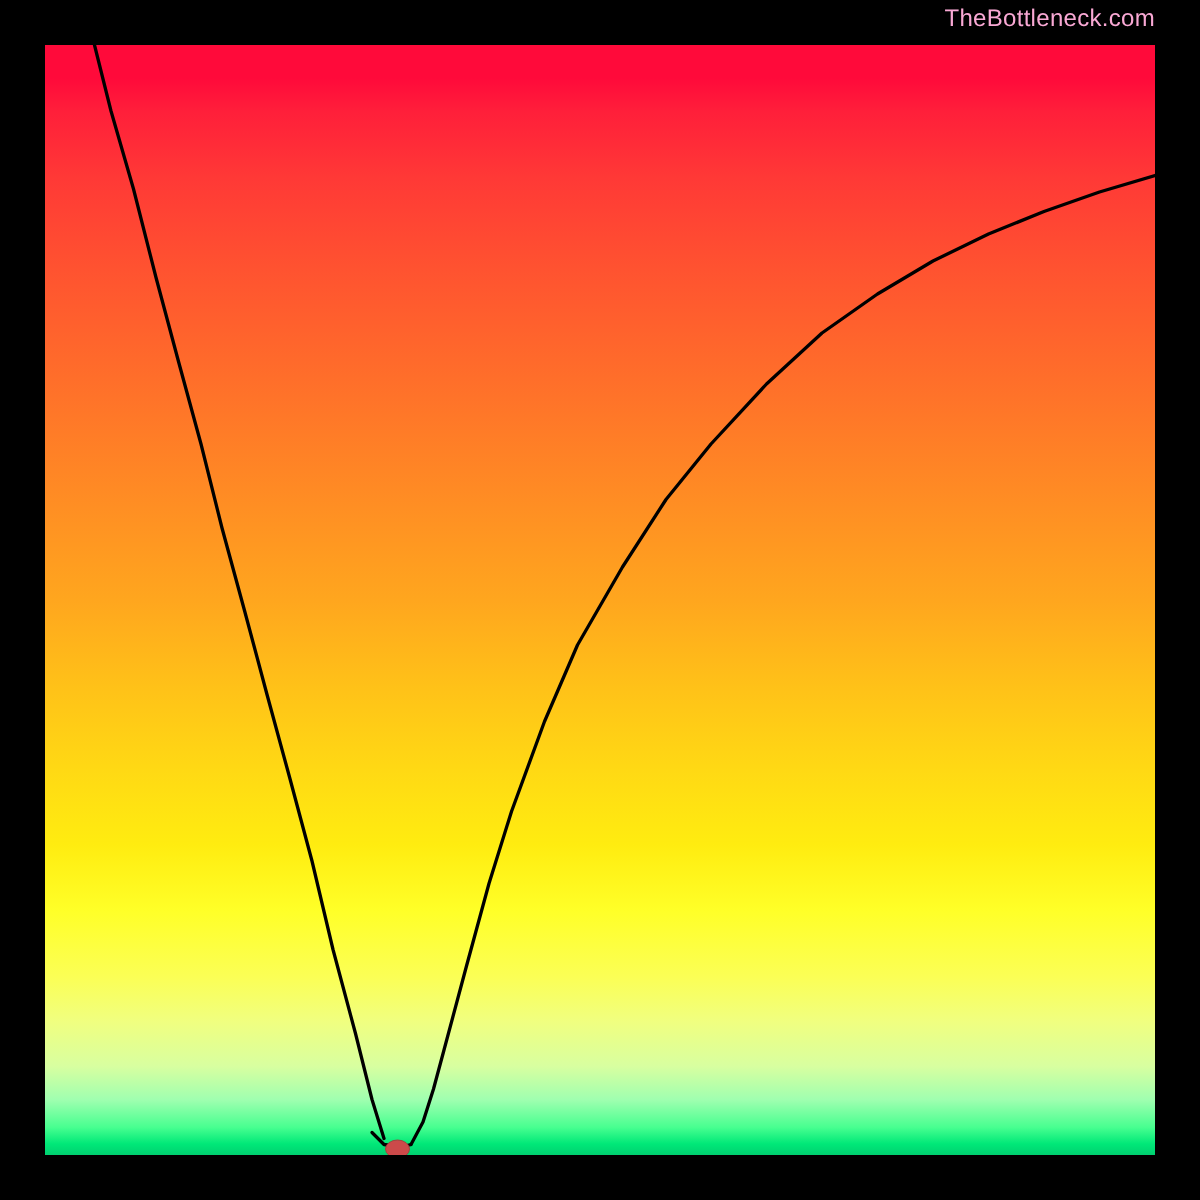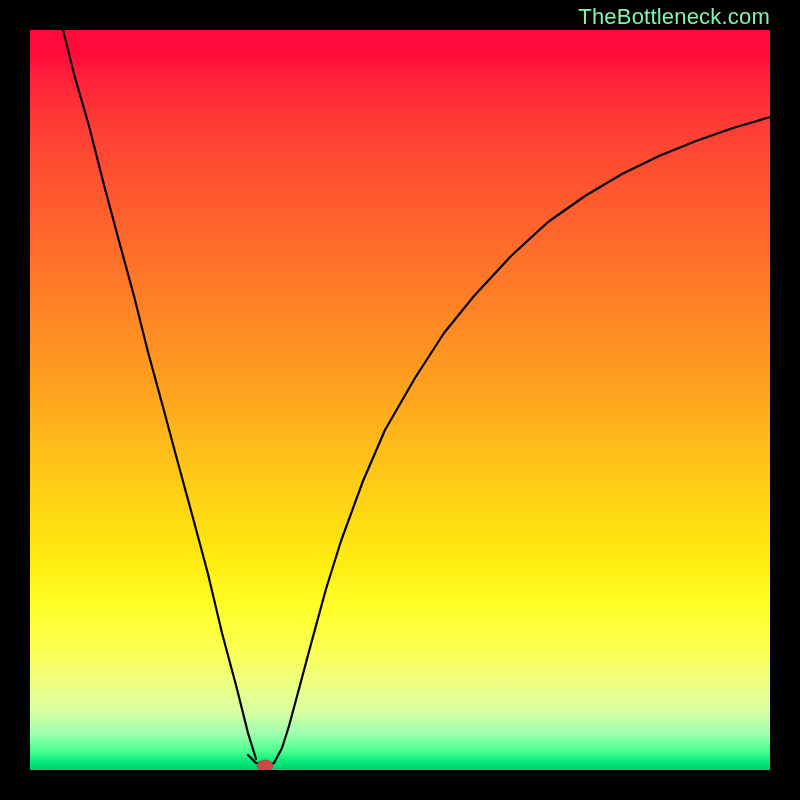--- a/index.html
+++ b/index.html
@@ -43,23 +43,23 @@
     left: 0;
     top: 0;
     width: 740px;
     height: 740px;
   }
   .watermark {
     position: absolute;
     top: 4px;
     right: 30px;
     font-family: Arial, Helvetica, sans-serif;
-    font-size: 22px;
+    font-size: 16px;
     font-weight: 500;
-    color: #86efac;
+    color: #f9a8d4;
     letter-spacing: 0.2px;
   }
 </style>
 </head>
 <body>
 
 <div class="chart-container">
   <div class="plot-area">
     <svg class="curve-svg" viewBox="0 0 740 740" preserveAspectRatio="none">
 

